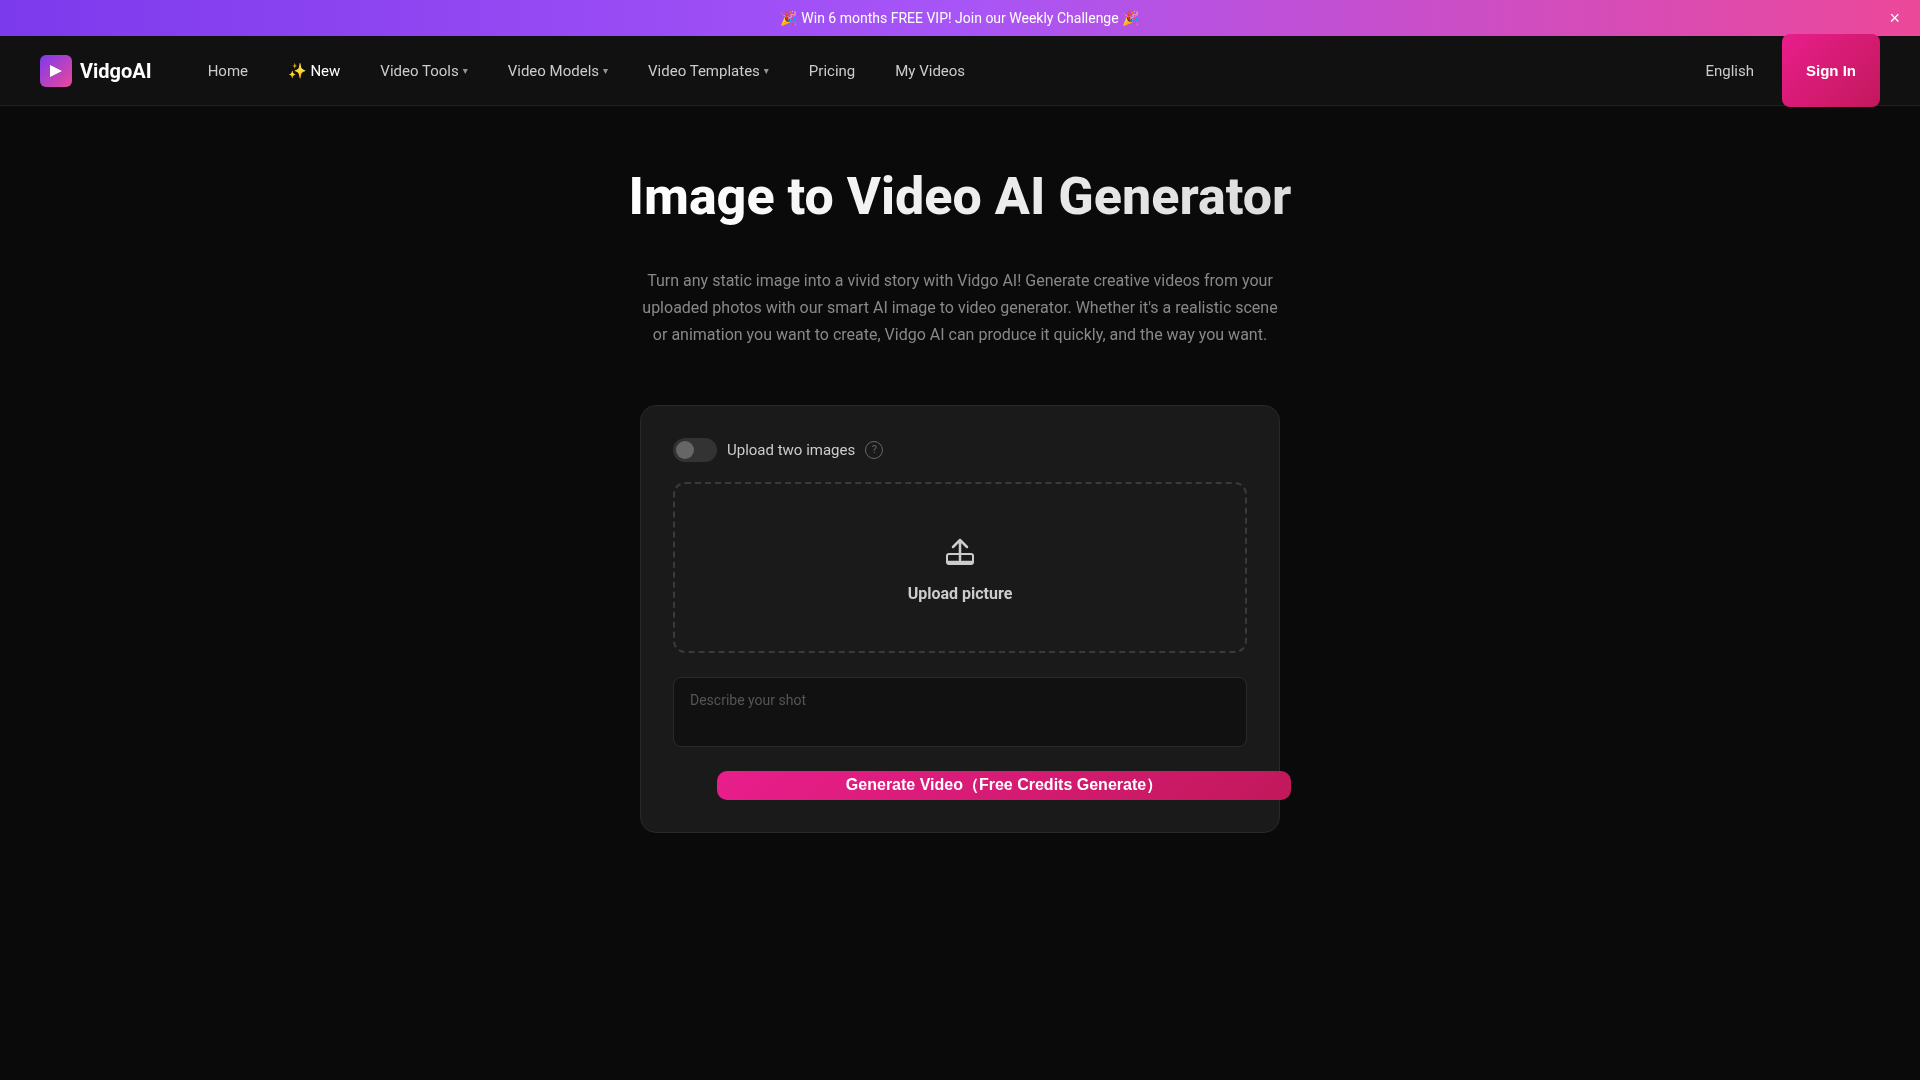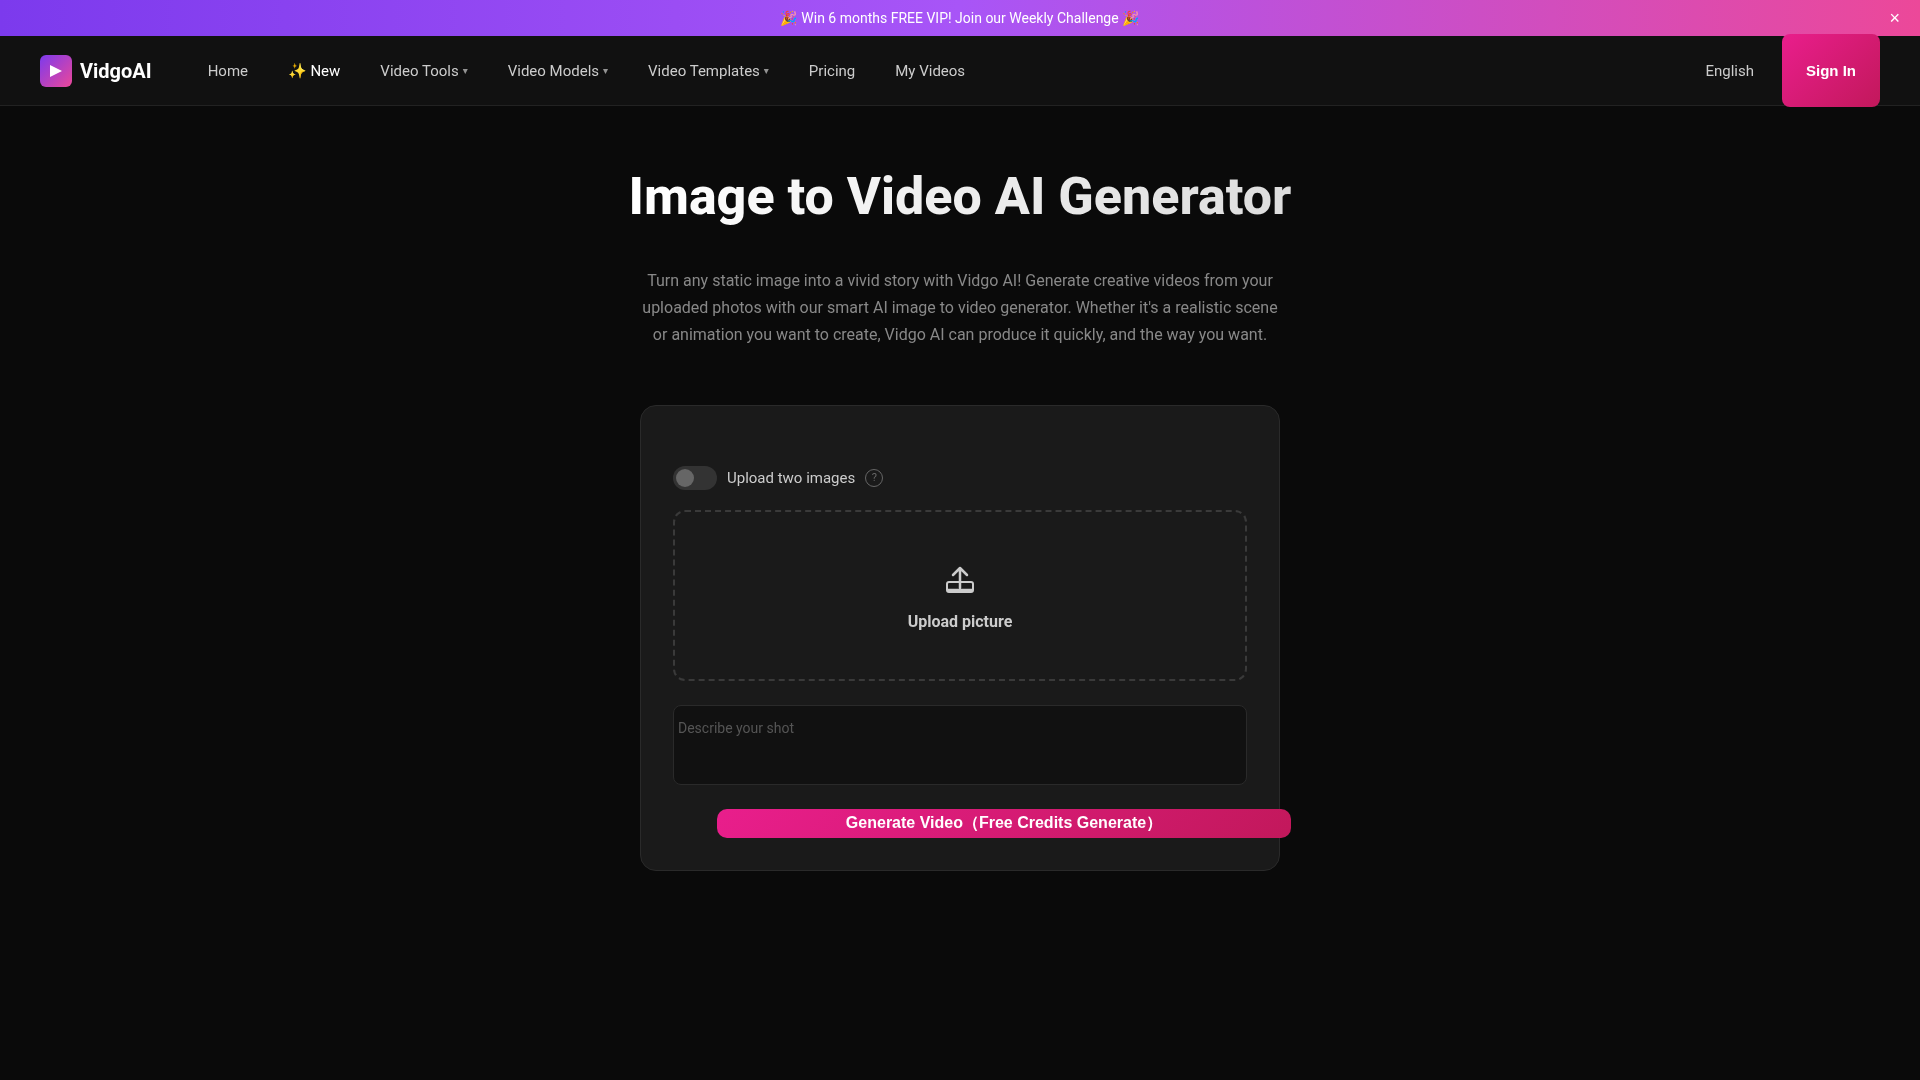--- a/index.html
+++ b/index.html
@@ -163,21 +163,20 @@
       width: 640px;
       border: 1px solid #2a2a2a;
     }
 
     
     .toggle-row {
       display: flex;
       align-items: center;
       gap: 10px;
       margin-bottom: 20px;
-      margin-top: 28px;
     }
 
     .toggle {
       width: 44px;
       height: 24px;
       background-color: #333333;
       border-radius: 12px;
       position: relative;
       cursor: pointer;
     }
@@ -251,25 +250,25 @@
     .prompt-hint {
       color: #666666;
       font-size: 13px;
     }
 
     .prompt-textarea {
       width: 100%;
       background-color: #111111;
       border: 1px solid #2a2a2a;
       border-radius: 8px;
-      padding: 14px 4px;
+      padding: 14px 16px;
       color: #888888;
       font-size: 14px;
       resize: none;
-      height: 80px;
+      height: 70px;
       outline: none;
       font-family: inherit;
       margin-bottom: 20px;
     }
 
     .prompt-textarea::placeholder {
       color: #555555;
     }
 
     

